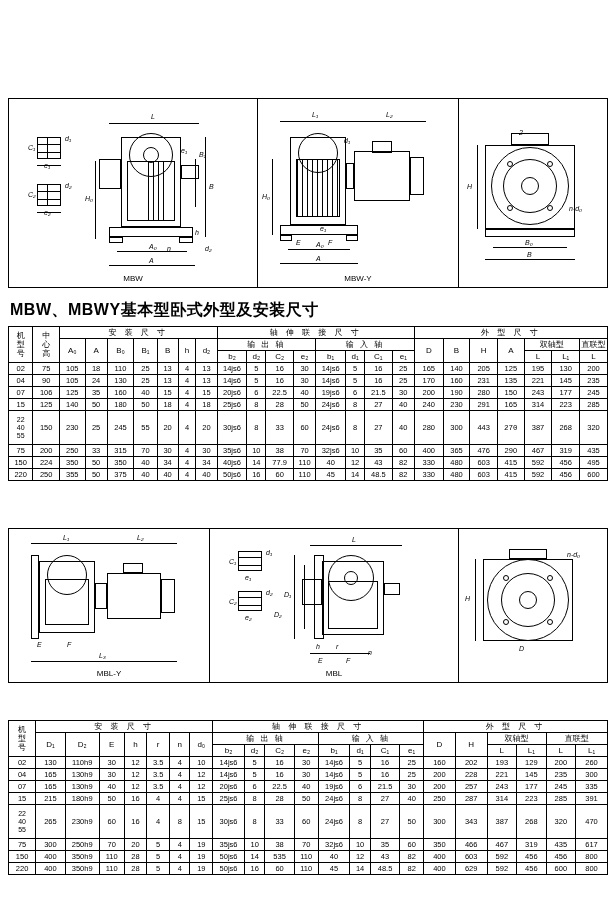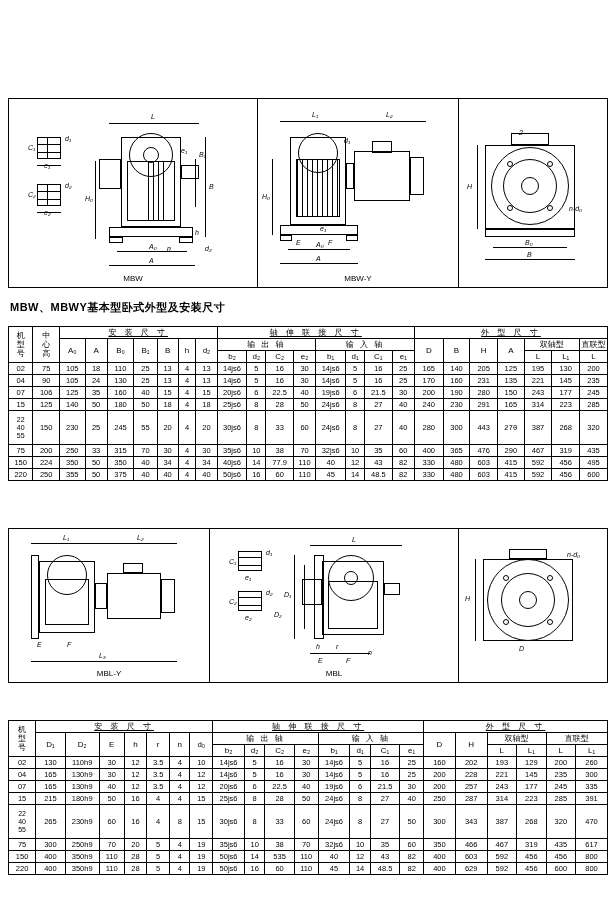--- a/index.html
+++ b/index.html
@@ -16,28 +16,28 @@
   .ln{position:absolute;background:#000;}
   .h1px{height:1px;}
   .v1px{width:1px;}
   .rect{position:absolute;border:1px solid #000;box-sizing:border-box;}
   .circ{position:absolute;border:1px solid #000;border-radius:50%;box-sizing:border-box;}
   .lbl{position:absolute;font-size:7px;line-height:7px;white-space:nowrap;}
   .lblI{position:absolute;font-size:7px;line-height:7px;font-style:italic;white-space:nowrap;}
   .gray{background:#f2f2f2;}
 
   
-  .heading{font-size:11px;font-weight:bold;letter-spacing:0.5px;}
+  .heading{font-size:16px;font-weight:bold;letter-spacing:0.5px;}
 
   
   table.t{border-collapse:collapse;table-layout:fixed;font-size:7.5px;}
   table.t th,table.t td{border:1px solid #000;text-align:center;padding:0;height:11px;
       line-height:10px;font-weight:normal;overflow:hidden;}
   table.t th{font-size:8px;}
-  .grp{font-size:8.5px;letter-spacing:3px;text-decoration:underline;}
+  .grp{font-size:8.5px;letter-spacing:3px;}
   .sub{font-size:8px;letter-spacing:2px;}
   .vtitle{font-size:8px;line-height:9px;}
 </style>
 </head>
 <body>
 
 <div class="page">
 
   <div class="figwrap" style="left:8px;top:98px;width:600px;height:190px;position:absolute;">
 

